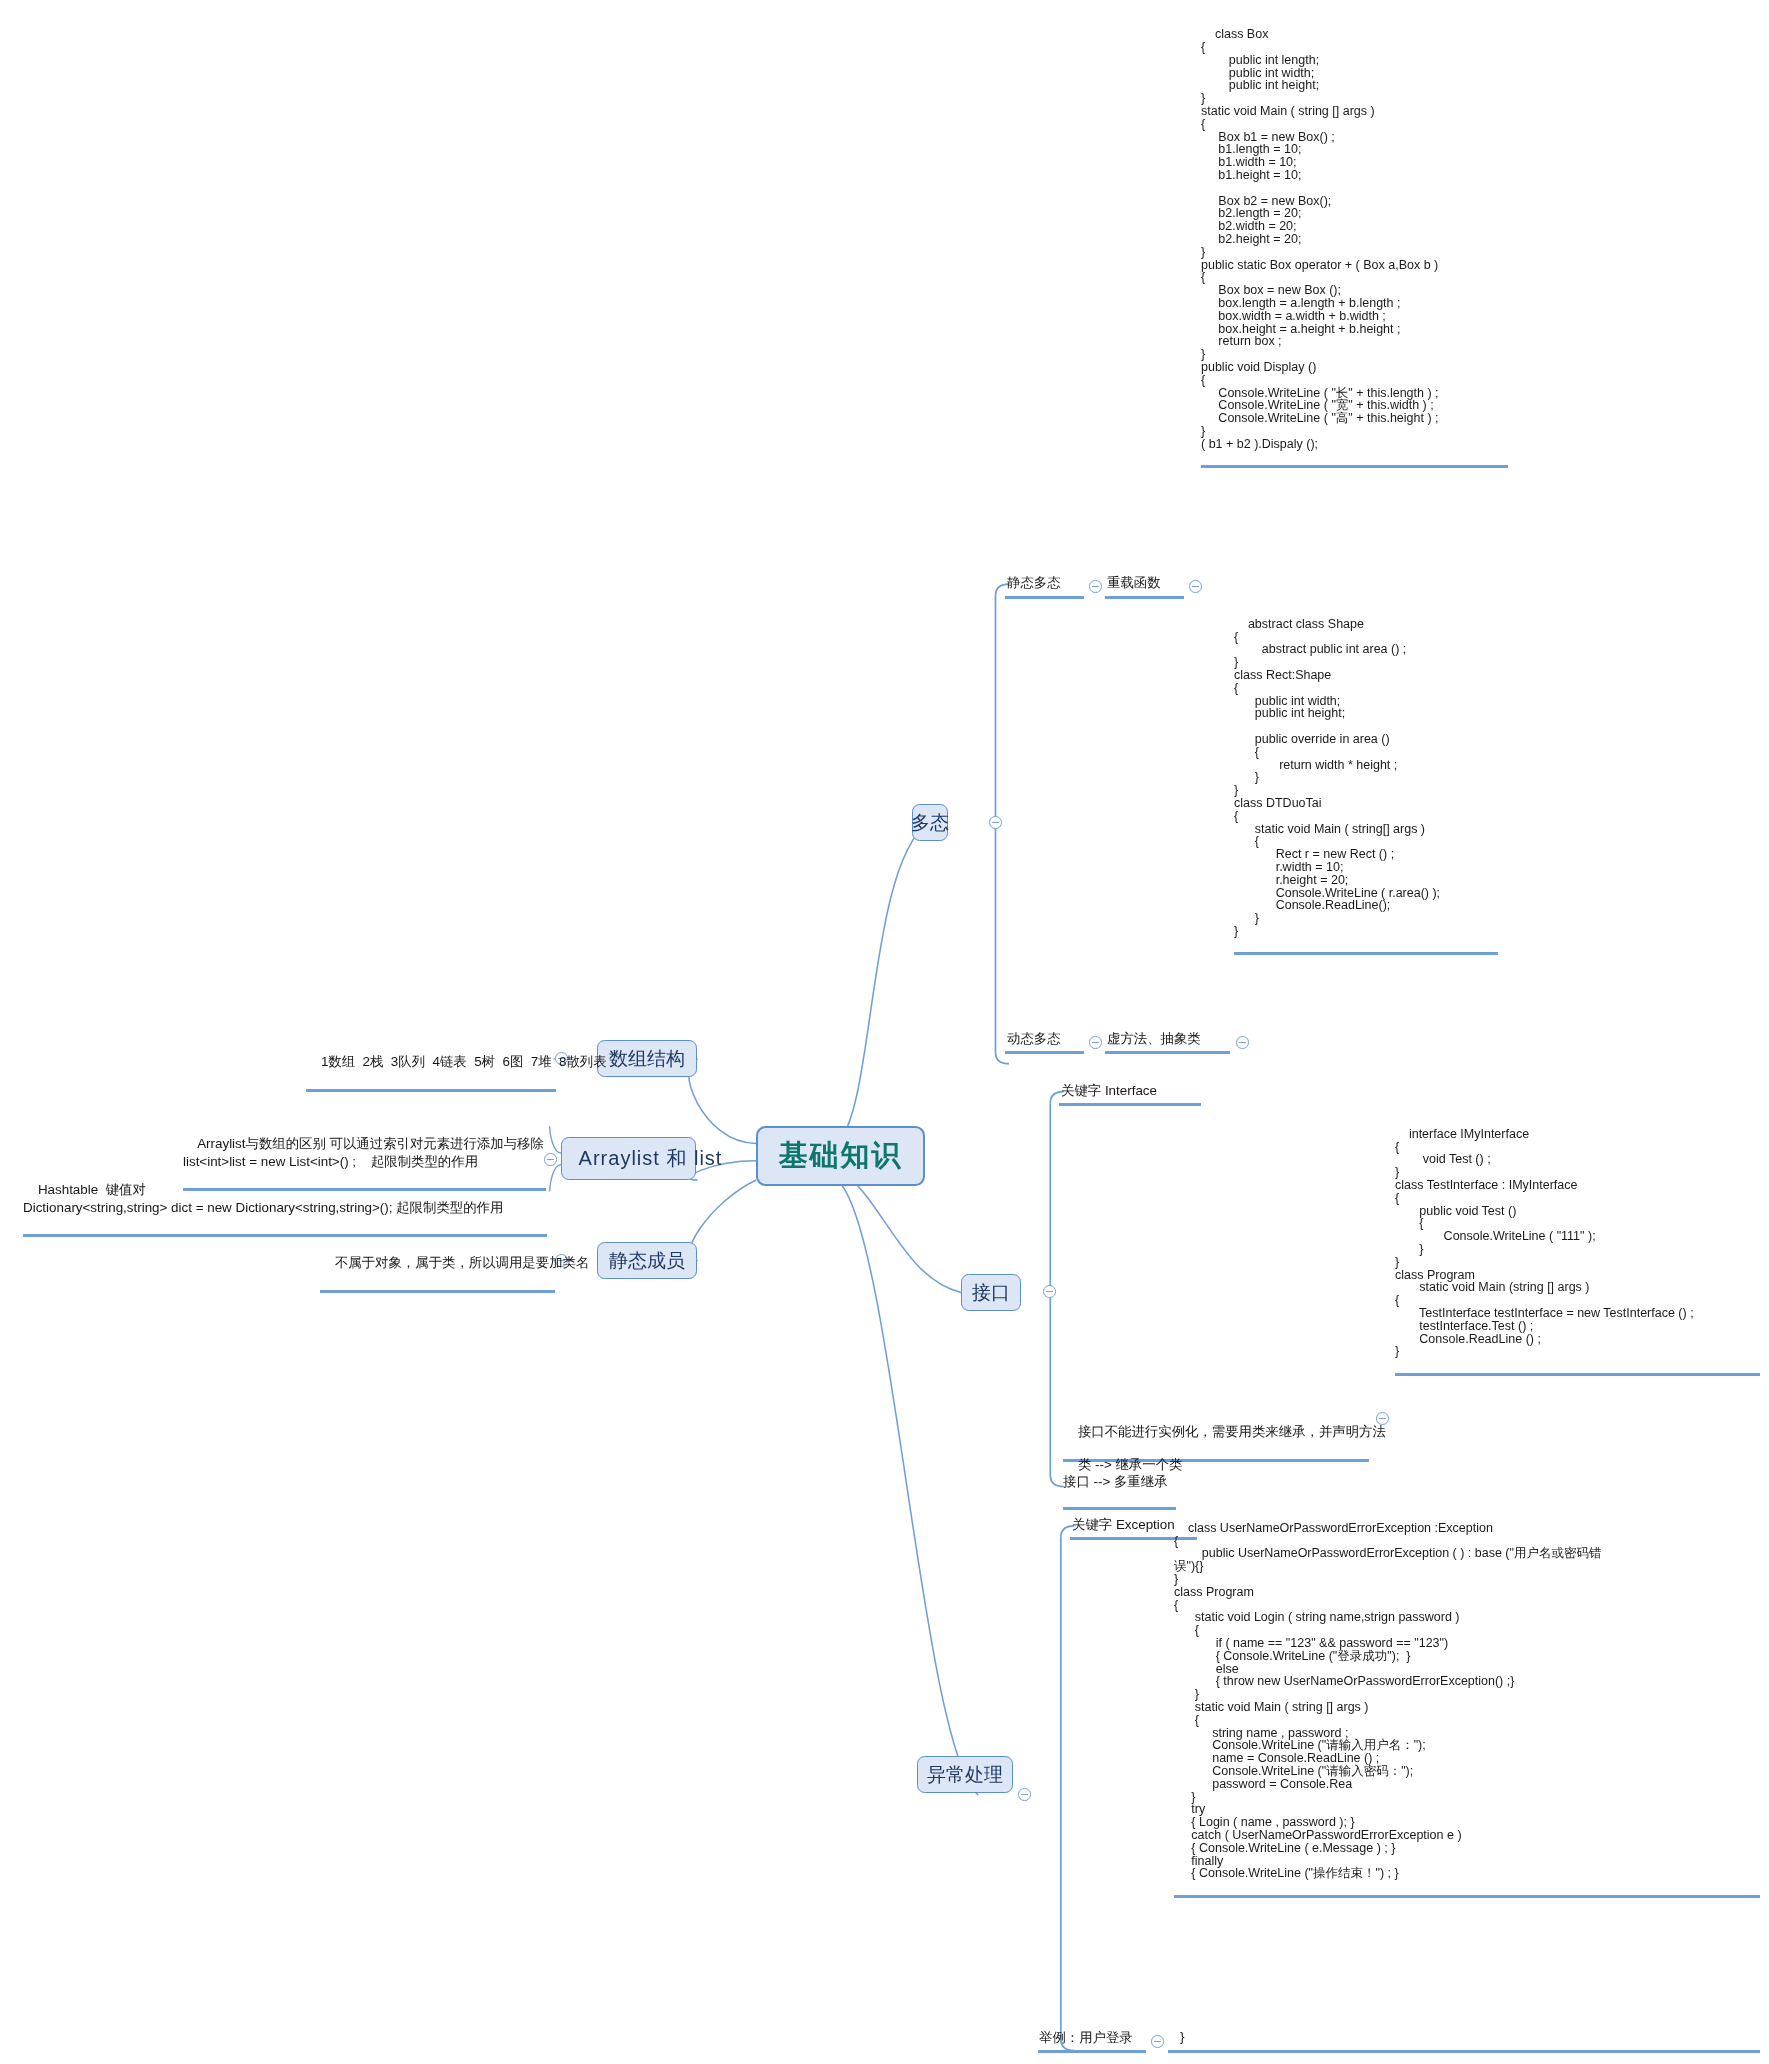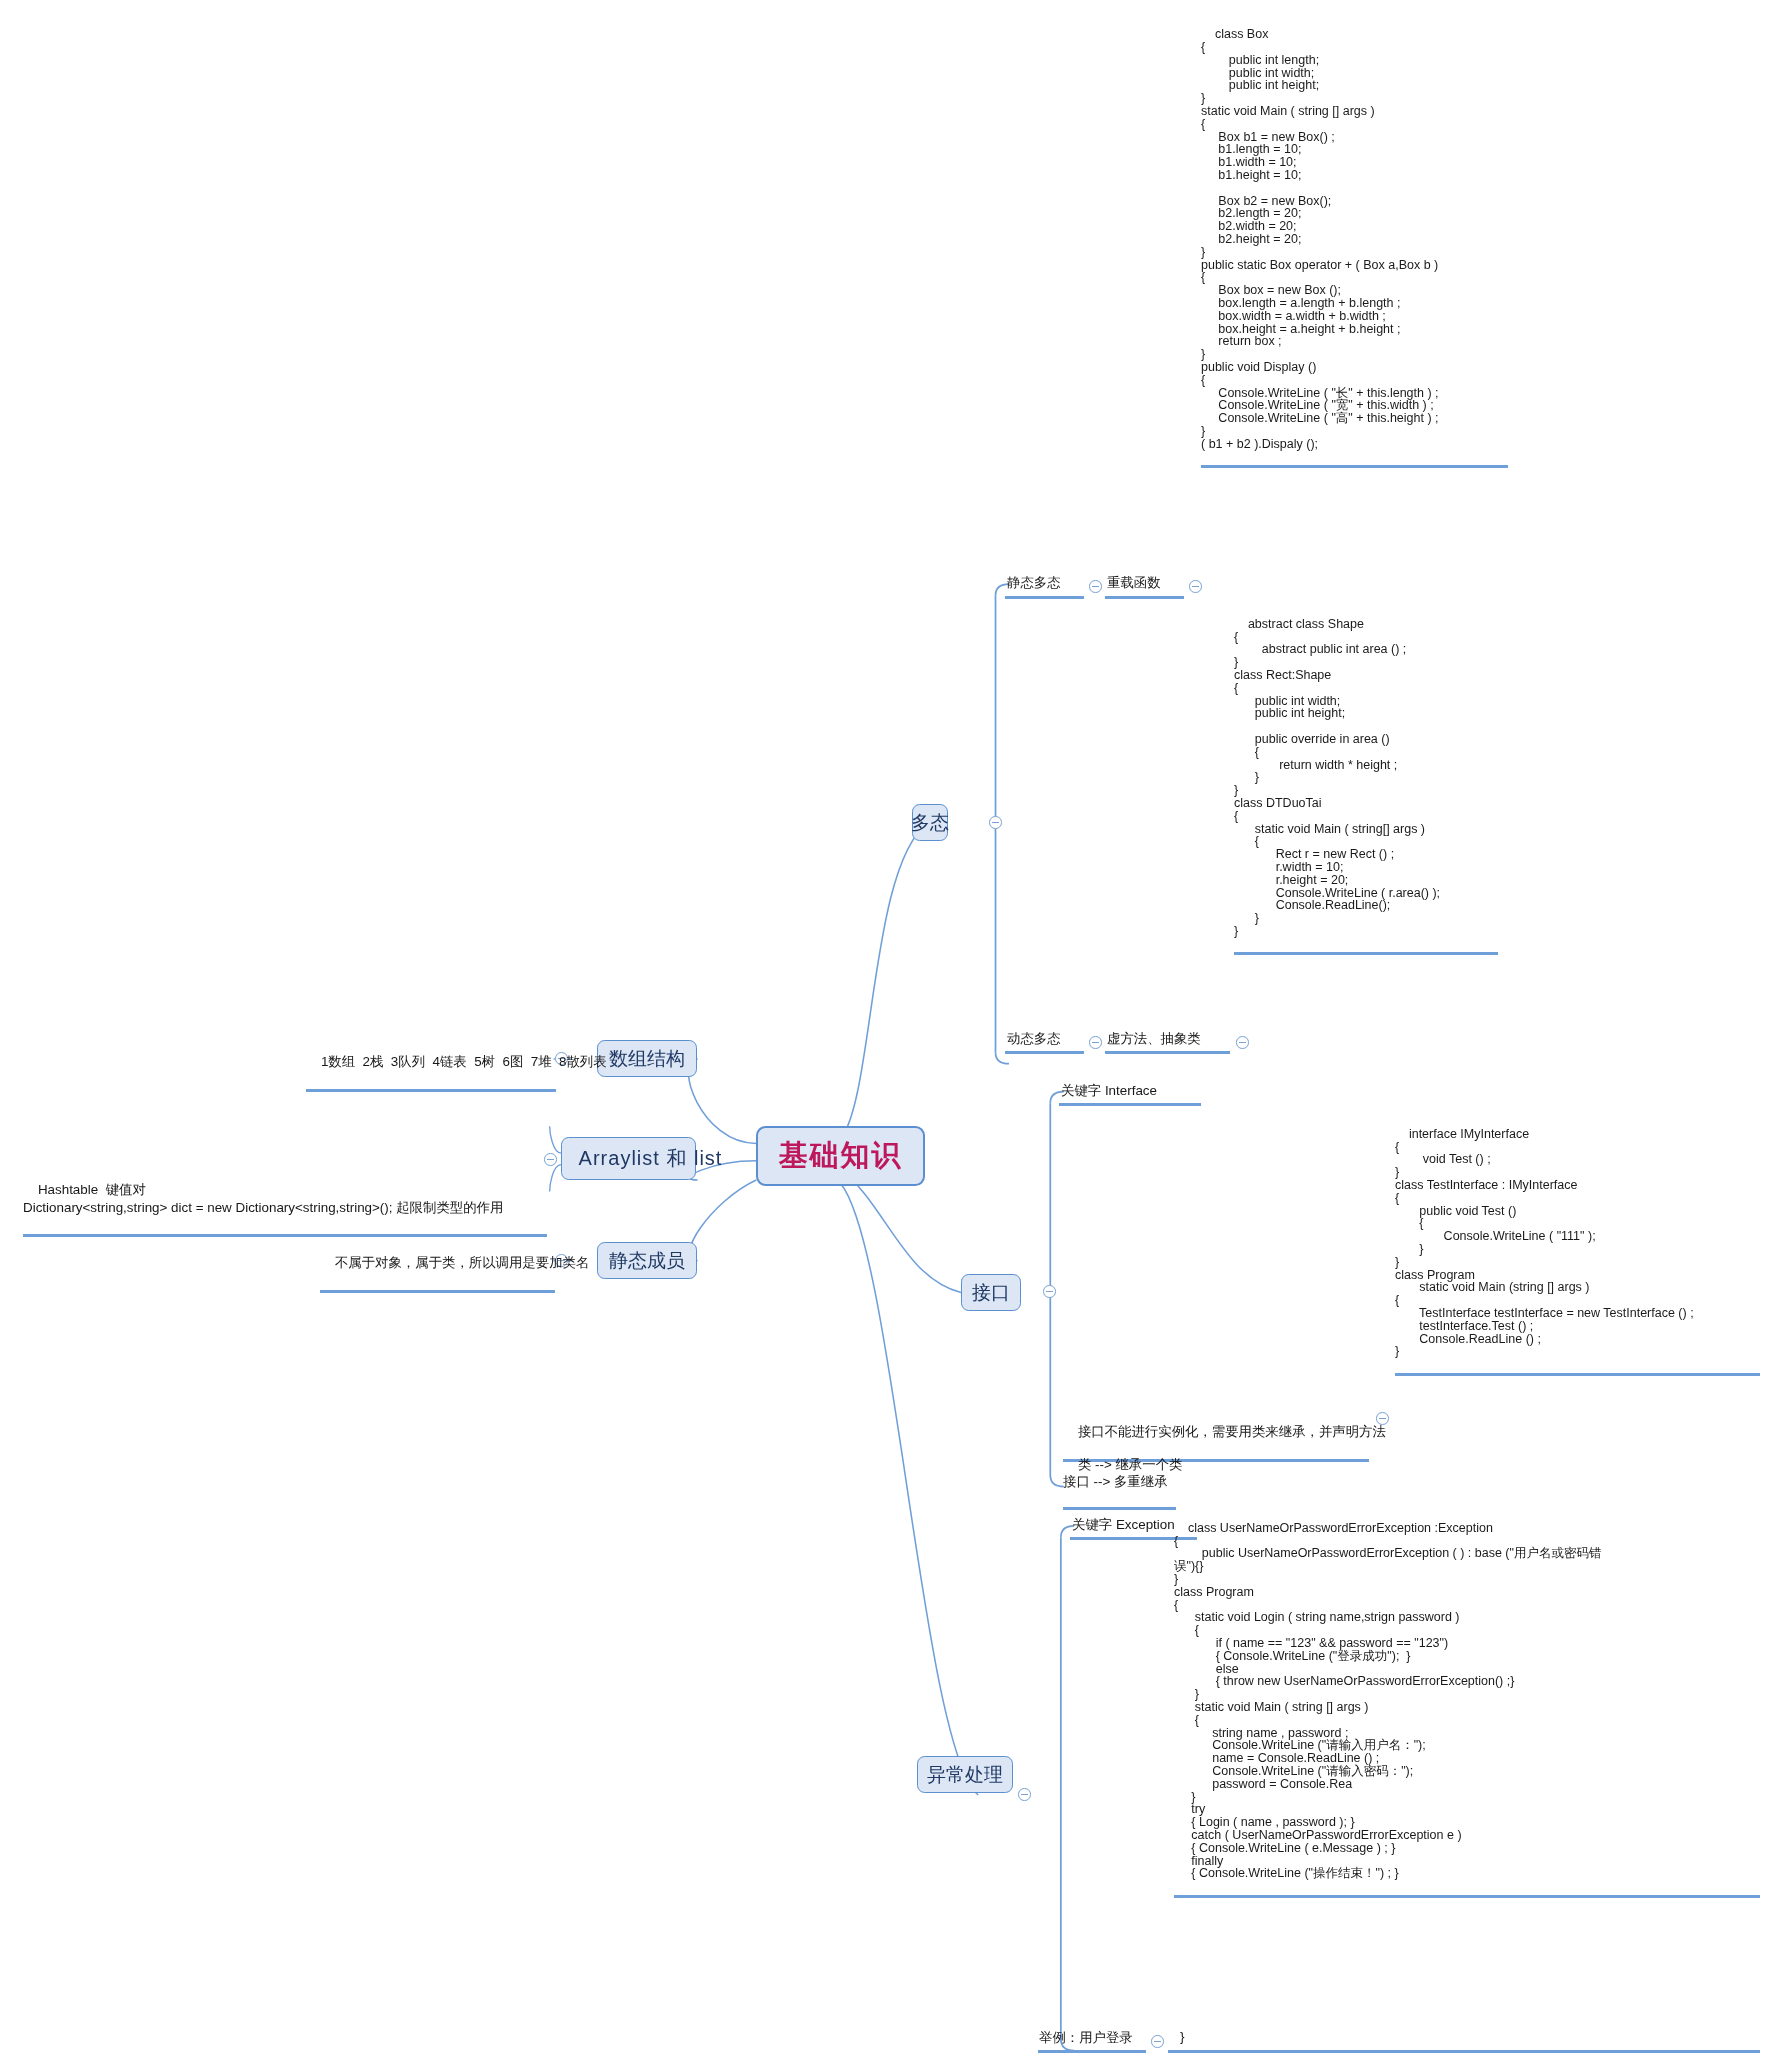--- a/index.html
+++ b/index.html
@@ -31,21 +31,21 @@
     color:#1f3864;
     white-space:nowrap;
   }
   .node.root{
     background:#dce6f4;
     border:2.9px solid #5b8fd0;
     border-radius:9.6px;
     font-size:29px;
     font-weight:bold;
     letter-spacing:1.9px;
-    color:#be185d;
+    color:#0f766e;
   }
   .node.branch{font-size:19px;}
   .node.branch2{font-size:20px;letter-spacing:1px;padding-left:44px;}
 
   
   .toggle{
     position:absolute;
     width:12.5px;height:12.5px;
     border:1px solid #7aa3d4;
     border-radius:50%;
@@ -148,20 +148,25 @@
   <div class="leaf cn" style="left:306px;top:1036px;width:250px;text-align:center;">
     <span>1数组  2栈  3队列  4链表  5树  6图  7堆  8散列表</span>
     <span class="rule" style="width:250px;"></span>
   </div>
 
   <div class="node branch2" style="left:561px;top:1137px;width:135px;height:43px;">
     <span>Arraylist 和 list</span>
   </div>
   <div class="toggle" style="left:544px;top:1153px;"></div>
 
+  <div class="leaf cn" style="left:183px;top:1118px;width:363px;">
+    <span>Arraylist与数组的区别 可以通过索引对元素进行添加与移除
+list&lt;int&gt;list = new List&lt;int&gt;() ;    起限制类型的作用</span>
+    <span class="rule" style="width:363px;"></span>
+  </div>
 
   <div class="leaf cn" style="left:23px;top:1164px;width:524px;">
     <span>Hashtable  键值对
 Dictionary&lt;string,string&gt; dict = new Dictionary&lt;string,string&gt;(); 起限制类型的作用</span>
     <span class="rule" style="width:524px;"></span>
   </div>
 
   <div class="node branch" style="left:597px;top:1242px;width:100px;height:37px;">
     <span>静态成员</span>
   </div>

